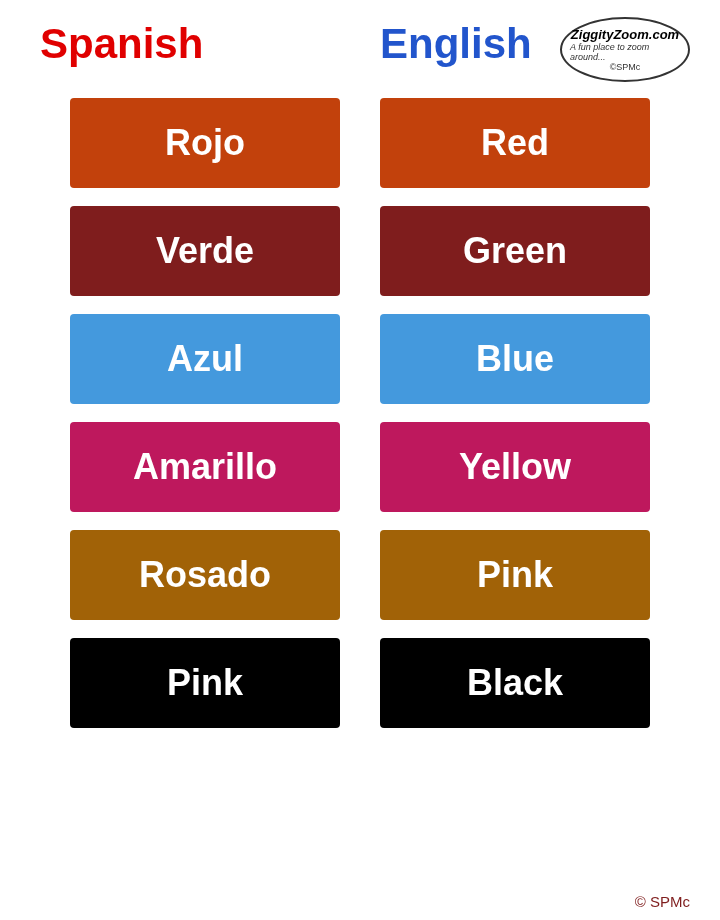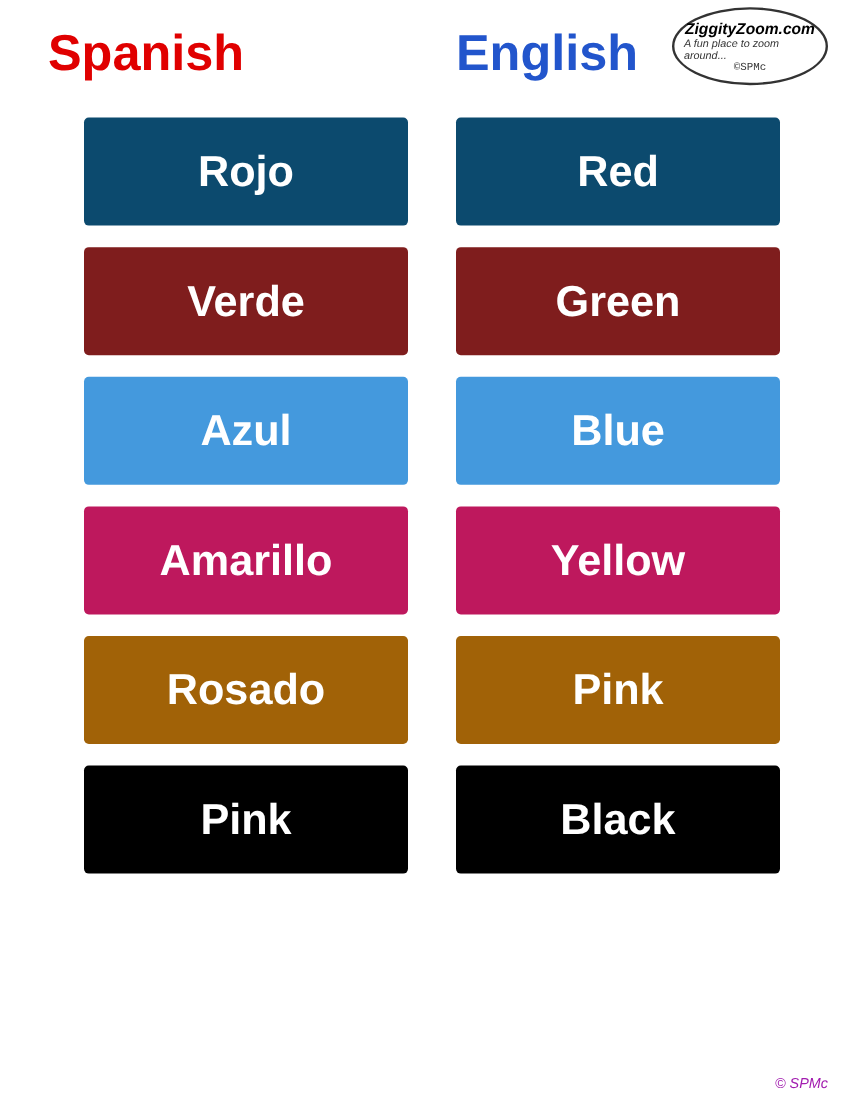--- a/index.html
+++ b/index.html
@@ -32,21 +32,21 @@
       font-weight: bold;
       color: #2255cc;
       flex: 1;
       text-align: left;
       padding-left: 40px;
     }
 
     .logo {
       position: absolute;
       right: 30px;
-      top: 6px;
+      top: 17px;
       border: 2px solid #333;
       border-radius: 50%;
       width: 130px;
       height: 65px;
       display: flex;
       flex-direction: column;
       align-items: center;
       justify-content: center;
       background: white;
       padding: 4px 8px;
@@ -61,21 +61,20 @@
 
     .logo-sub {
       font-size: 9px;
       color: #333;
       font-style: italic;
     }
 
     .logo-copy {
       font-size: 9px;
       color: #333;
-      font-family: Liberation Mono, monospace;
     }
 
     .content {
       display: flex;
       flex-direction: column;
       gap: 18px;
       padding: 20px 40px 10px 40px;
     }
 
     .color-row {
@@ -93,34 +92,33 @@
       justify-content: center;
       border-radius: 4px;
     }
 
     .color-box span {
       font-size: 36px;
       font-weight: bold;
       color: white;
     }
 
-    .red { background-color: #0c4a6e; }
+    .red { background-color: #c2410c; }
     .green { background-color: #7f1d1d; }
     .blue { background-color: #4499dd; }
     .yellow { background-color: #be185d; }
     .pink { background-color: #a16207; }
     .black { background-color: #000000; }
 
     .footer {
       position: absolute;
       bottom: 10px;
       right: 30px;
-      font-size: 12px;
-      color: #a21caf;
-      font-style: italic;
+      font-size: 15px;
+      color: #7f1d1d;
     }
   </style>
 </head>
 <body>
 
 <div class="header">
   <div class="header-spanish">Spanish</div>
   <div class="header-english">English</div>
   <div class="logo">
     <div class="logo-main">ZiggityZoom.com</div>

